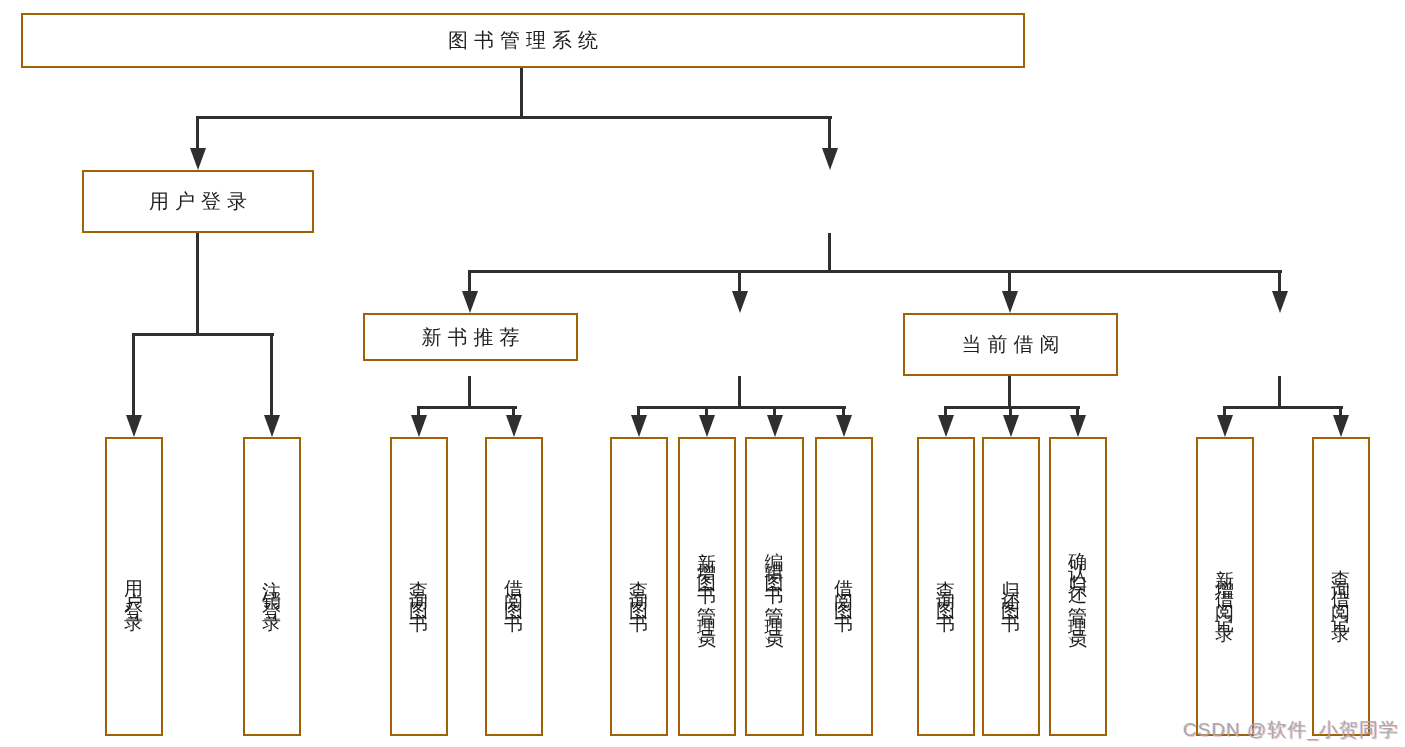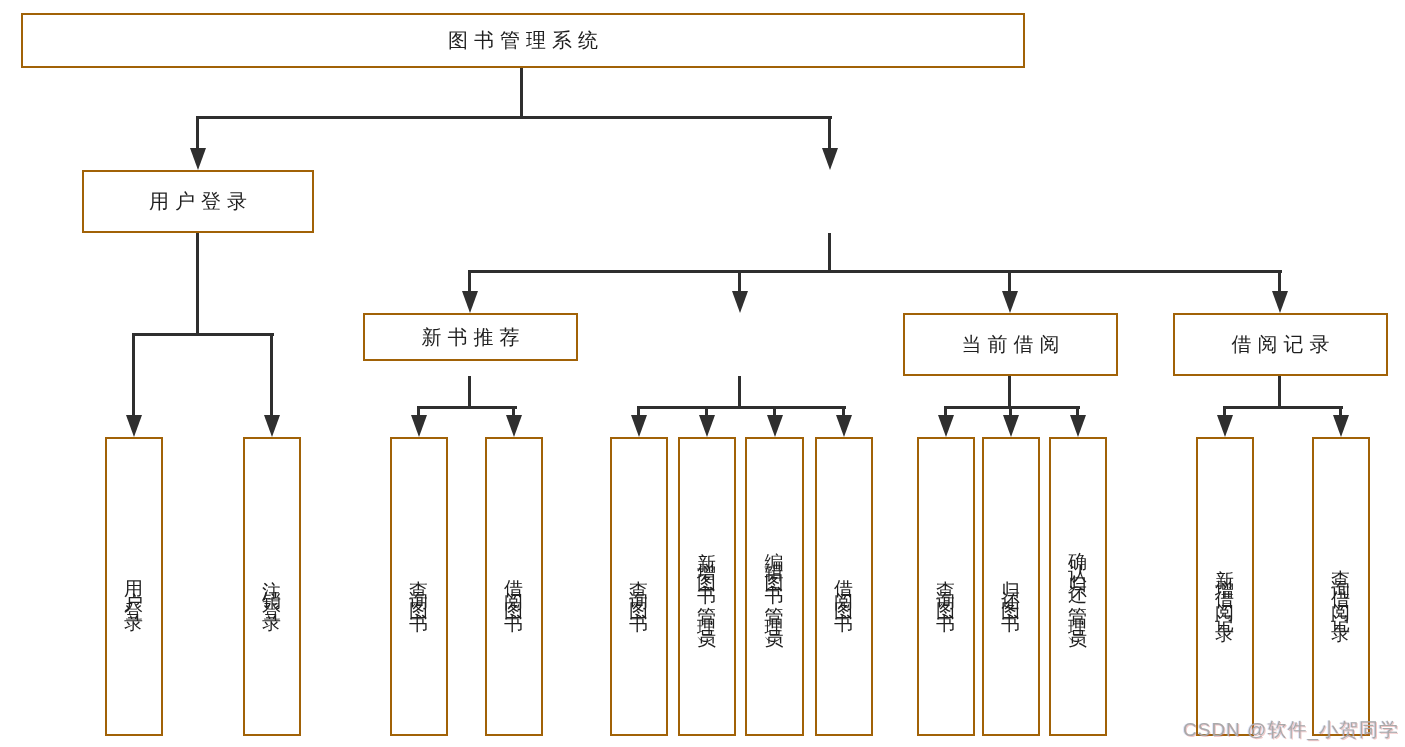--- a/index.html
+++ b/index.html
@@ -65,23 +65,20 @@
   <div class="vline" style="left:1008px;top:271px;height:22px;"></div>
   <div class="arrow" style="left:1002px;top:291px;"></div>
   <div class="vline" style="left:1278px;top:271px;height:22px;"></div>
   <div class="arrow" style="left:1272px;top:291px;"></div>
 
   <div class="box hbox" style="left:363px;top:313px;width:215px;height:48px;">
     <span>新书推荐</span>
   </div>
   <div class="box hbox" style="left:903px;top:313px;width:215px;height:63px;">
     <span>当前借阅</span>
-  </div>
-  <div class="box hbox" style="left:1173px;top:313px;width:215px;height:63px;">
-    <span>借阅记录</span>
   </div>
 
   <div class="vline" style="left:468px;top:376px;height:33px;"></div>
   <div class="hline" style="left:417px;top:406px;width:100px;"></div>
   <div class="vline" style="left:417px;top:407px;height:12px;"></div>
   <div class="arrow" style="left:411px;top:415px;"></div>
   <div class="vline" style="left:512px;top:407px;height:12px;"></div>
   <div class="arrow" style="left:506px;top:415px;"></div>
 
   <div class="vline" style="left:738px;top:376px;height:33px;"></div>

